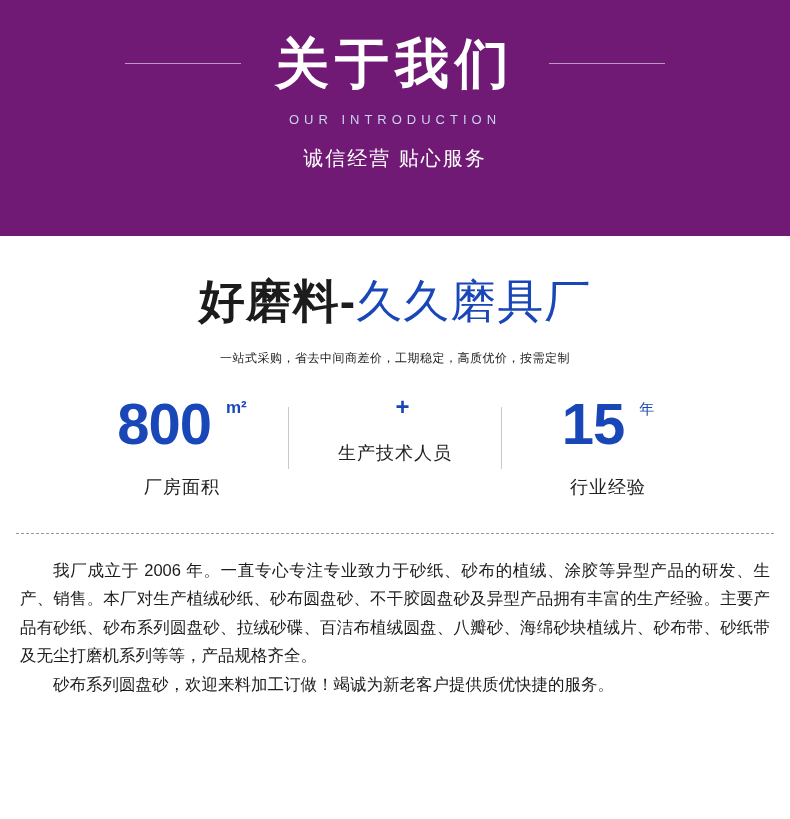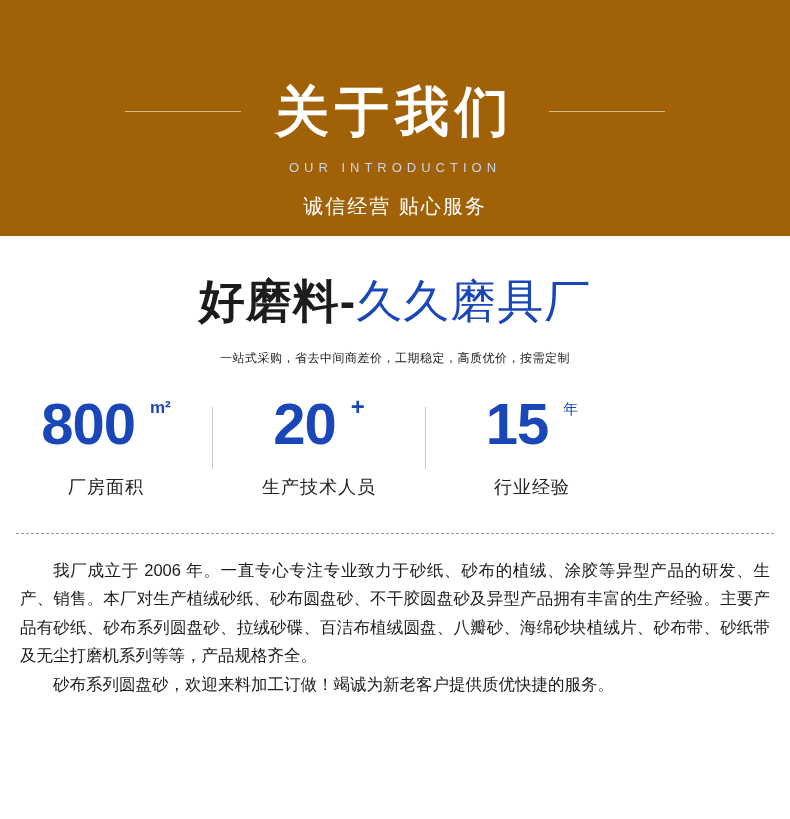--- a/index.html
+++ b/index.html
@@ -18,28 +18,28 @@
     width: 790px;
     height: 819px;
     position: relative;
     background: #ffffff;
   }
 
   
   .banner {
     width: 790px;
     height: 236px;
-    background: #a16207;
+    background: #701a75;
     position: relative;
     display: flex;
     flex-direction: column;
     align-items: center;
     justify-content: flex-start;
     box-sizing: border-box;
-    padding-top: 84px;
+    padding-top: 36px;
   }
 
   .banner-title-row {
     display: flex;
     align-items: center;
     justify-content: center;
     width: 100%;
   }
 
   .banner-rule {
@@ -98,20 +98,21 @@
     color: #222222;
     font-size: 12px;
     margin-top: 26px;
     letter-spacing: 0.5px;
   }
 
   
   .stats {
     display: flex;
     align-items: flex-start;
+    justify-content: center;
     margin-top: 28px;
   }
 
   .stat {
     width: 212px;
     text-align: center;
   }
 
   .stat-number-row {
     display: inline-flex;
@@ -209,21 +210,20 @@
         <span class="stat-number">800</span>
         <span class="stat-sup">m²</span>
       </div>
       <div class="stat-label">厂房面积</div>
     </div>
 
     <div class="stat-divider"></div>
 
     <div class="stat">
       <div class="stat-number-row">
-        <span class="stat-number">20</span>
         <span class="stat-sup plus">+</span>
       </div>
       <div class="stat-label">生产技术人员</div>
     </div>
 
     <div class="stat-divider"></div>
 
     <div class="stat">
       <div class="stat-number-row">
         <span class="stat-number">15</span>

